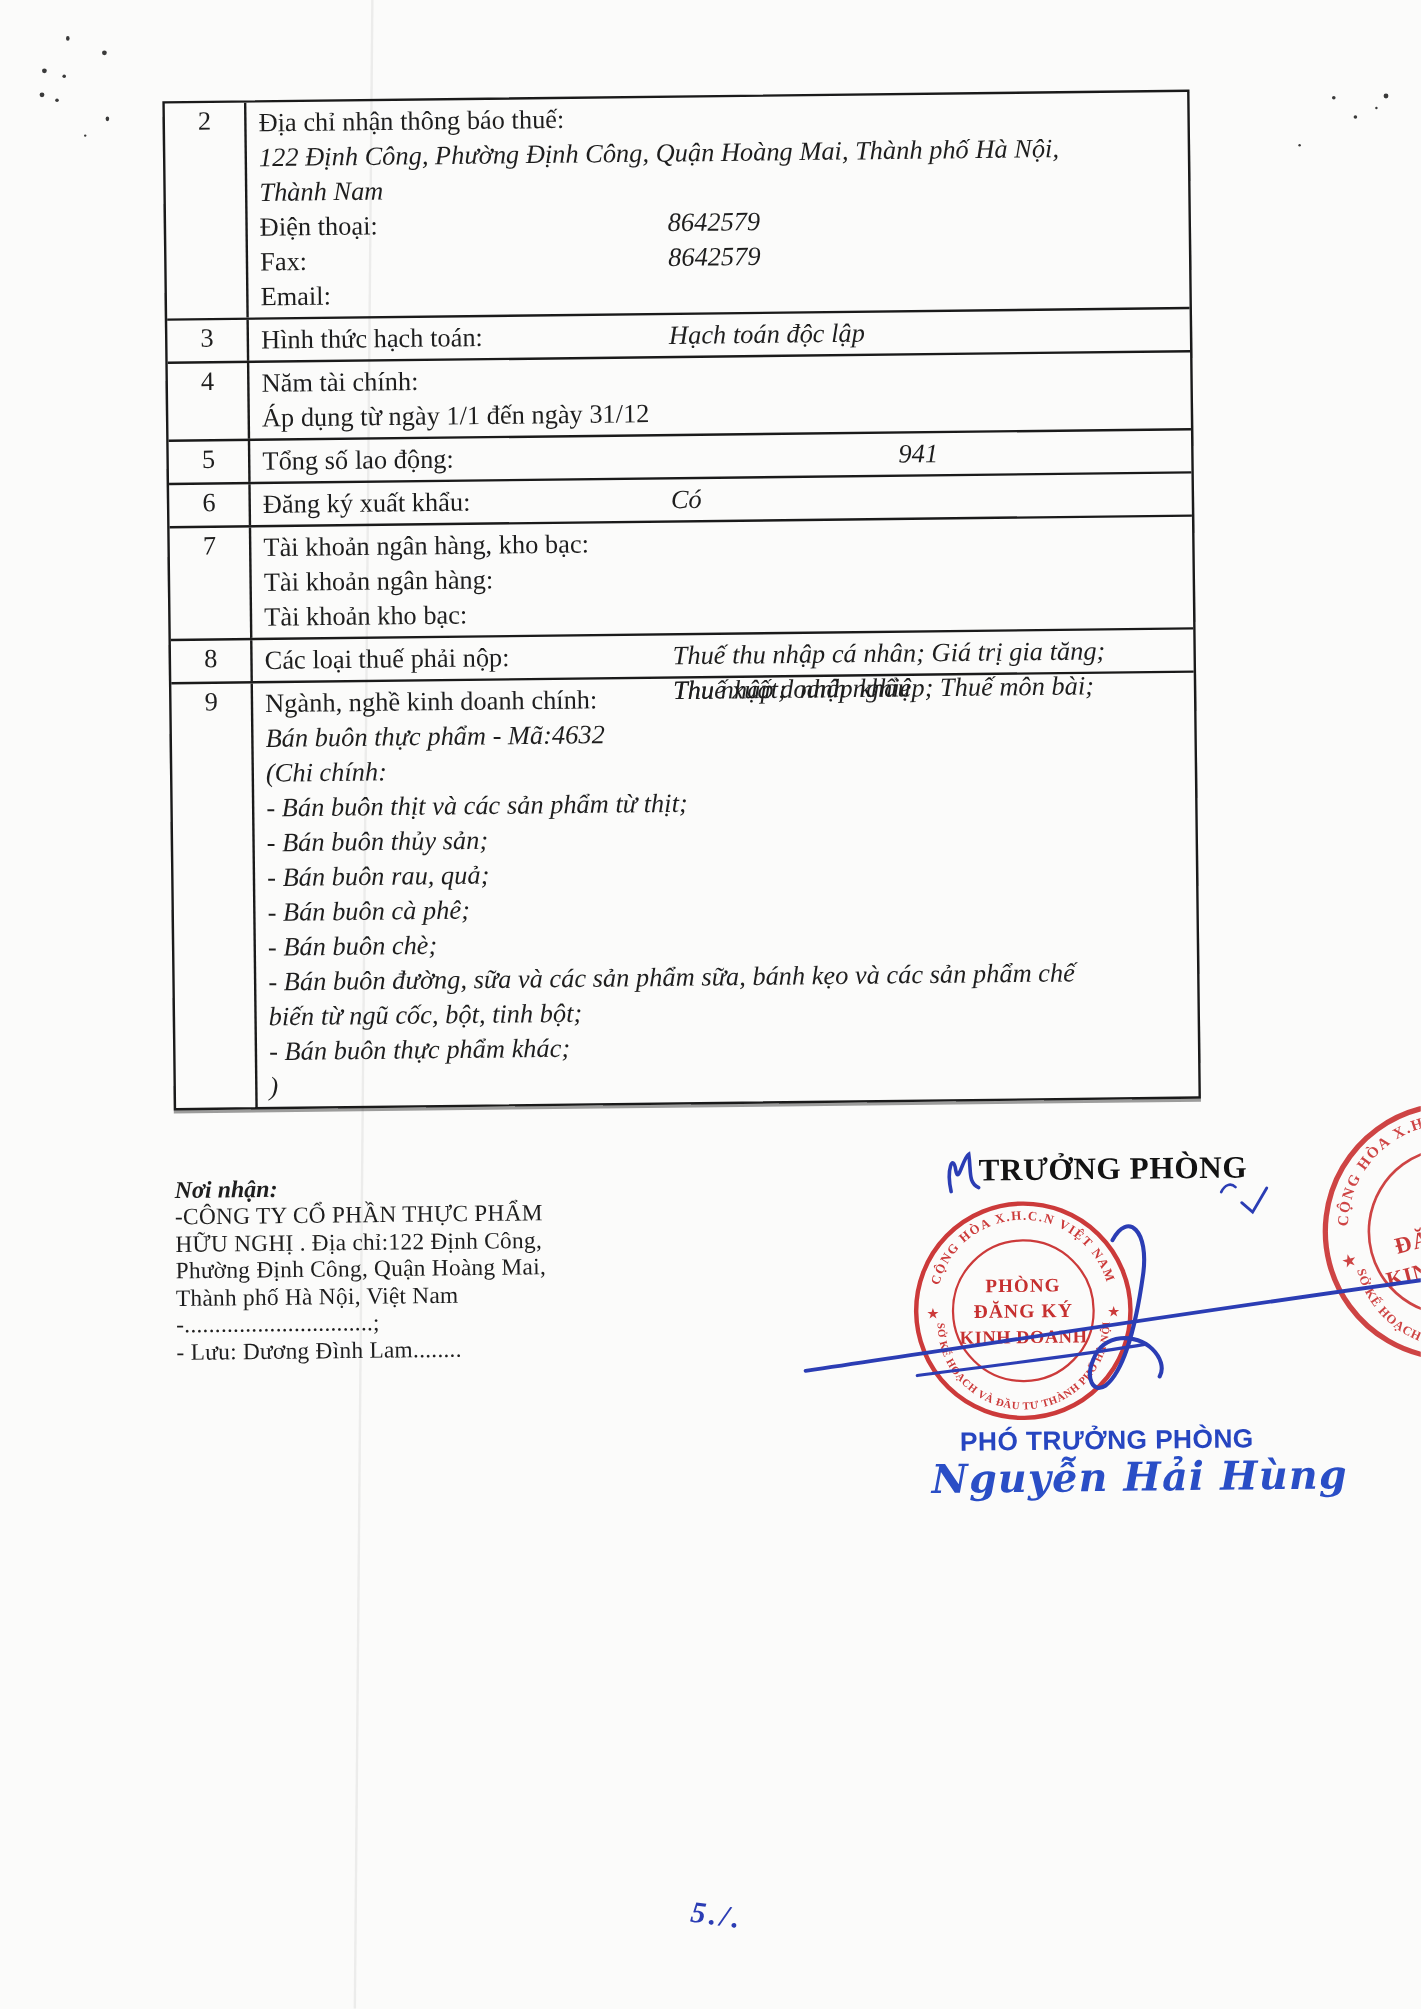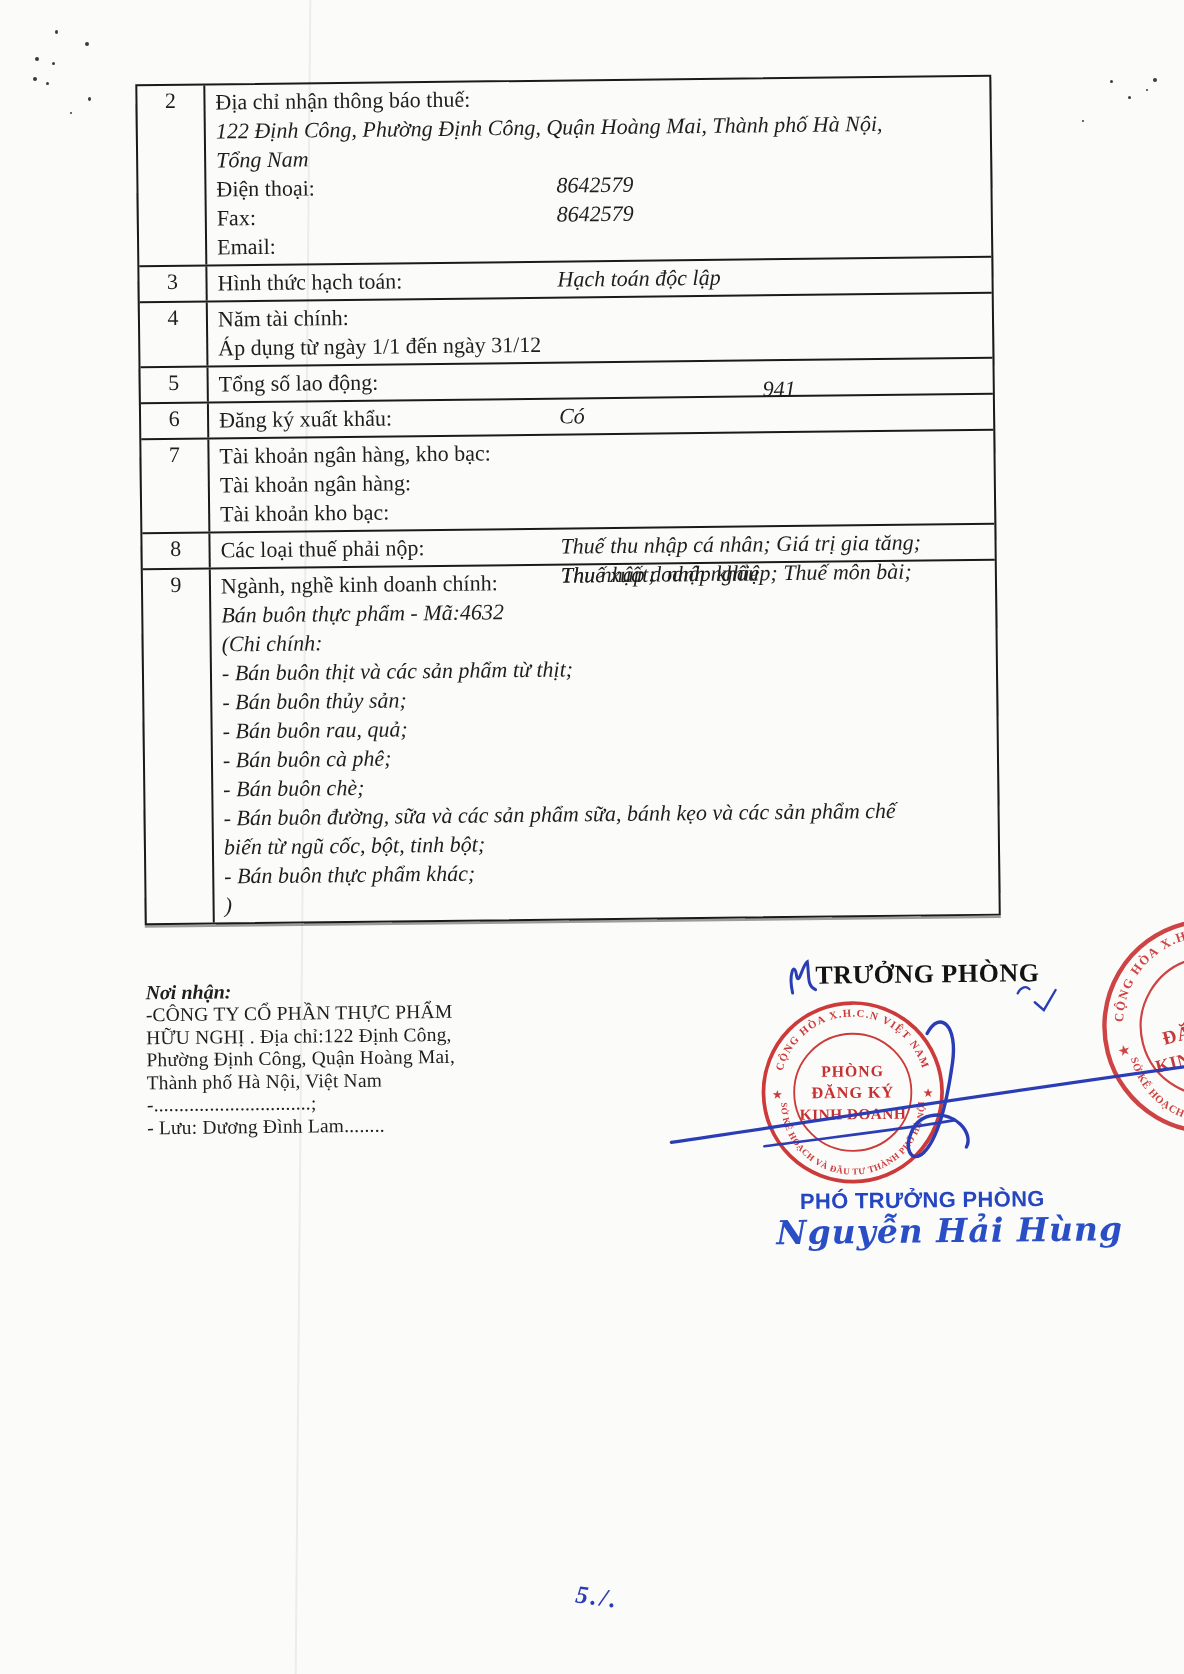--- a/index.html
+++ b/index.html
@@ -69,21 +69,21 @@
 <div class="crease"></div>
 
 <div class="tilt">
 
   <div class="doc-table" id="table-body">
       <div class="t-row">
         <div class="t-num">2</div>
         <div class="t-cell">
           <div class="t-line"><span class="t-label">Địa chỉ nhận thông báo thuế:</span></div>
           <div class="t-line"><span class="t-para">122 Định Công, Phường Định Công, Quận Hoàng Mai, Thành phố Hà Nội,</span></div>
-          <div class="t-line"><span class="t-para">Tổng Nam</span></div>
+          <div class="t-line"><span class="t-para">Thành Nam</span></div>
           <div class="t-line"><span class="t-label">Điện thoại:</span><span class="t-value">8642579</span></div>
           <div class="t-line"><span class="t-label">Fax:</span><span class="t-value">8642579</span></div>
           <div class="t-line"><span class="t-label">Email:</span></div>
         </div>
       </div>
       <div class="t-row">
         <div class="t-num">3</div>
         <div class="t-cell">
           <div class="t-line"><span class="t-label">Hình thức hạch toán:</span><span class="t-value">Hạch toán độc lập</span></div>
         </div>
@@ -91,21 +91,21 @@
       <div class="t-row">
         <div class="t-num">4</div>
         <div class="t-cell">
           <div class="t-line"><span class="t-label">Năm tài chính:</span></div>
           <div class="t-line"><span class="t-label">Áp dụng từ ngày 1/1 đến ngày 31/12</span></div>
         </div>
       </div>
       <div class="t-row">
         <div class="t-num">5</div>
         <div class="t-cell">
-          <div class="t-line"><span class="t-label">Tổng số lao động:</span><span class="t-value" style="left: 544px; margin-top: 11px;">941</span></div>
+          <div class="t-line"><span class="t-label">Tổng số lao động:</span><span class="t-value" style="left: 530px;">941</span></div>
         </div>
       </div>
       <div class="t-row">
         <div class="t-num">6</div>
         <div class="t-cell">
           <div class="t-line"><span class="t-label">Đăng ký xuất khẩu:</span><span class="t-value">Có</span></div>
         </div>
       </div>
       <div class="t-row">
         <div class="t-num">7</div>

